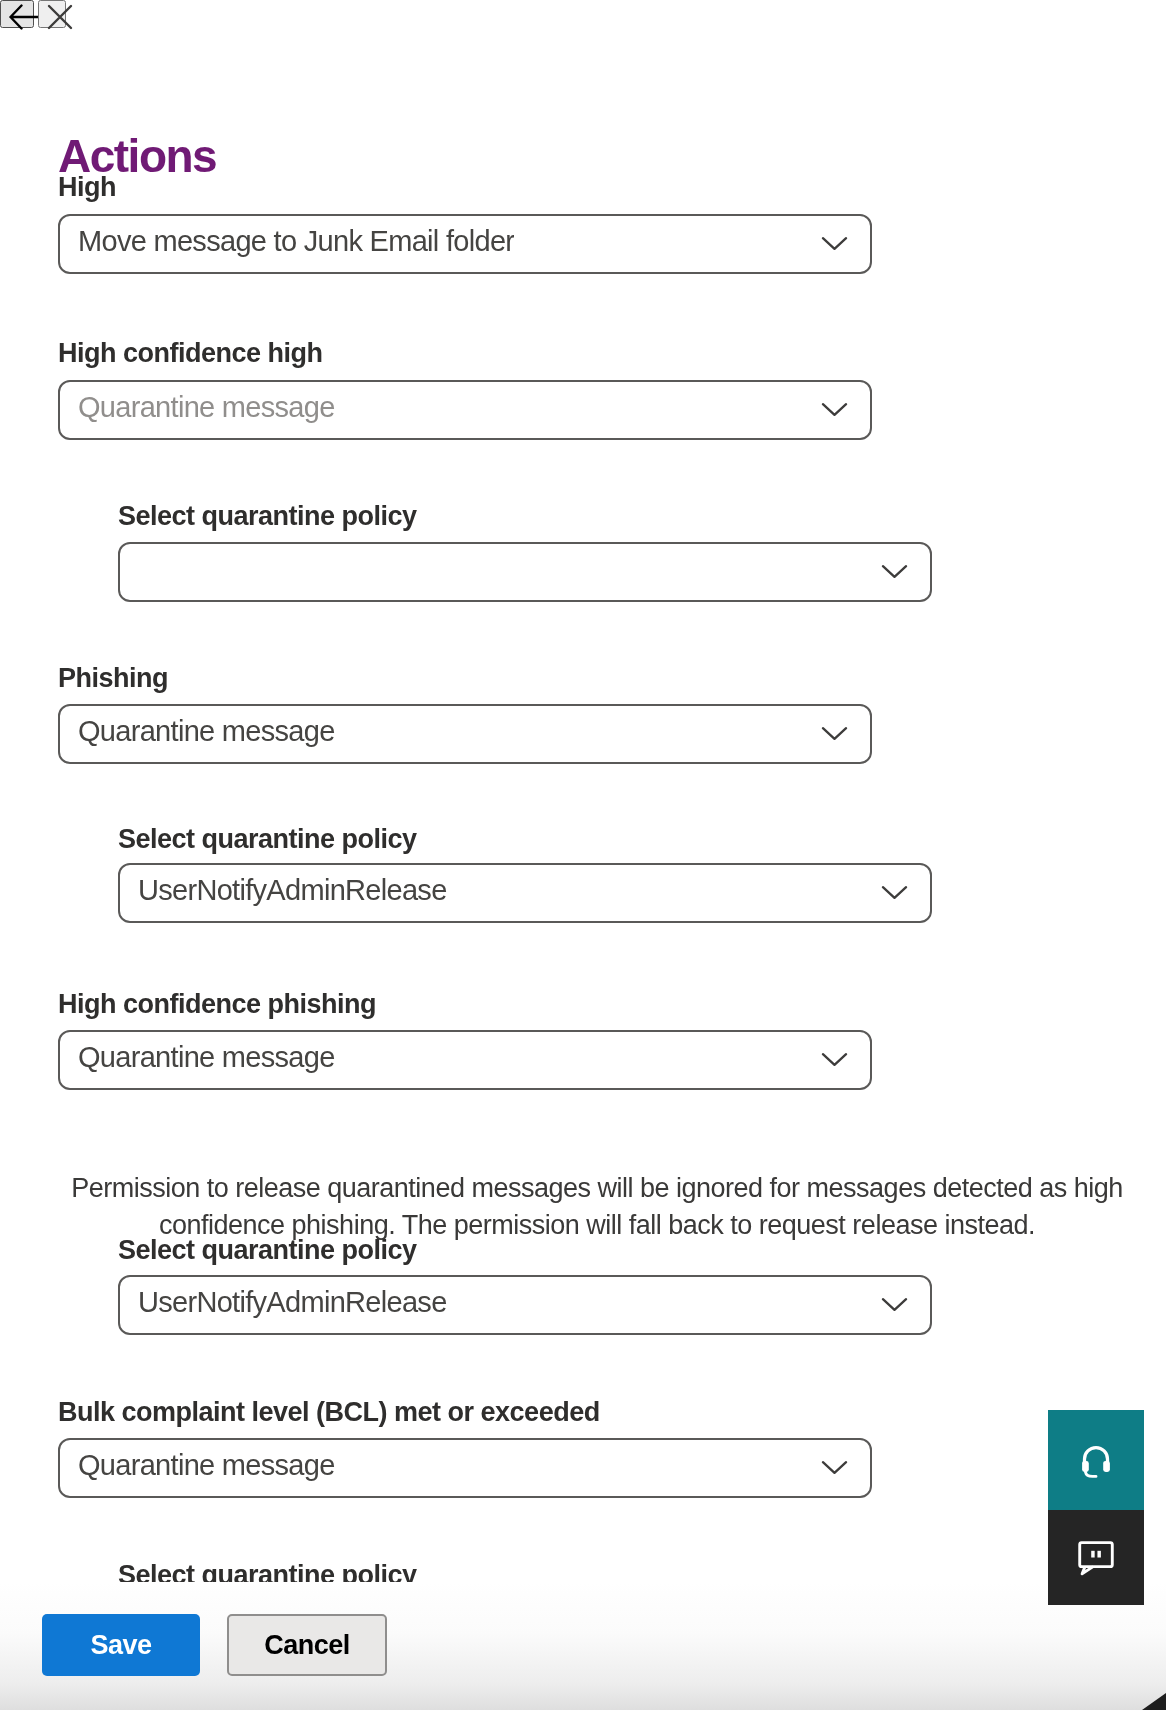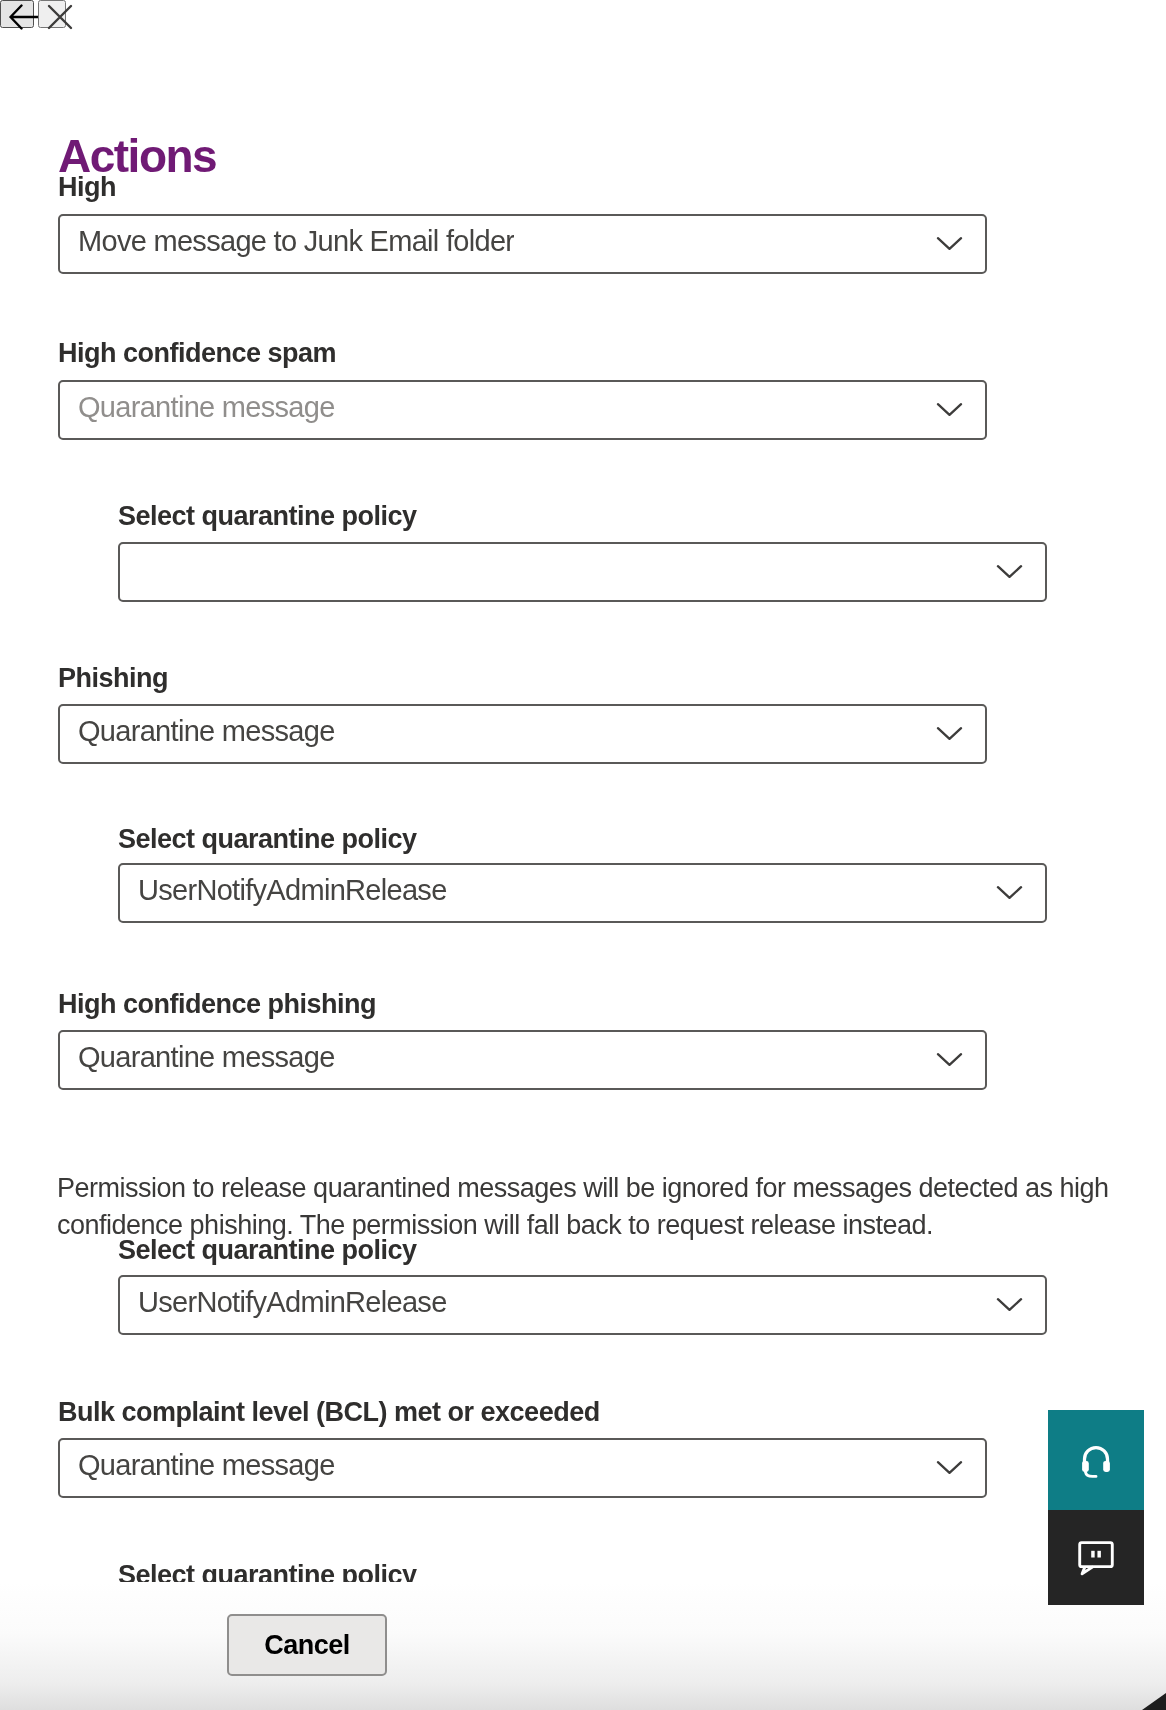--- a/index.html
+++ b/index.html
@@ -18,22 +18,22 @@
   }
 
   .field-label{
     position:absolute;left:58px;
     font-size:27px;font-weight:600;letter-spacing:-0.5px;color:#2f2e2d;
     white-space:nowrap;
   }
   .field-label.indent{left:118px;}
 
   .combo{
-    position:absolute;left:58px;width:929px;height:60px;box-sizing:border-box;
-    border:2px solid #5a5958;border-radius:5px;background:#ffffff;
+    position:absolute;left:58px;width:814px;height:60px;box-sizing:border-box;
+    border:2px solid #5a5958;border-radius:12px;background:#ffffff;
     display:flex;align-items:center;
     padding:0 64px 6px 18px;cursor:pointer;
   }
   .combo.indent{left:118px;}
   .combo-value{
     font-size:29px;letter-spacing:-0.7px;color:#454442;
     white-space:nowrap;overflow:hidden;
   }
   .combo.muted .combo-value{color:#908e8c;}
   .combo .chev{
@@ -43,21 +43,21 @@
 
   
   #label-spam{top:172px;}        #combo-spam{top:214px;}
   #label-hcs{top:338px;}         #combo-hcs{top:380px;}
   #label-hcs-policy{top:501px;}  #combo-hcs-policy{top:542px;}
   #label-phishing{top:663px;}    #combo-phishing{top:704px;}
   #label-phish-policy{top:824px;}#combo-phish-policy{top:863px;}
   #label-hcp{top:989px;}         #combo-hcp{top:1030px;}
   #note{
     position:absolute;left:57px;top:1143px;width:1080px;
-    font-size:27px;line-height:37px;letter-spacing:-0.5px;color:#3a3938;font-weight:400;
+    font-size:27px;line-height:37px;letter-spacing:-0.5px;color:#3a3938;font-weight:400;text-align:center;
   }
   #label-hcp-policy{top:1235px;} #combo-hcp-policy{top:1275px;}
   #label-bcl{top:1397px;}        #combo-bcl{top:1438px;}
   #label-bcl-policy{top:1560px;z-index:1;}
 
   #footer{
     position:absolute;left:0;top:1582px;width:1166px;height:128px;z-index:2;
     background:linear-gradient(180deg,#ffffff 0%,#fbfbfb 40%,#ededed 80%,#dedede 100%);
   }
   .btn{
@@ -109,21 +109,21 @@
 <div class="combo" id="combo-spam">
   <span class="combo-value">Move message to Junk Email folder</span>
   <span class="chev">
     <svg width="27" height="16" viewBox="0 0 28 16">
         <path d="M2 2 L14 13 L26 2" fill="none" stroke="currentColor" stroke-width="2.4" stroke-linecap="round" stroke-linejoin="round"></path>
       </svg>
   </span>
 </div>
 
 
-<div class="field-label" id="label-hcs">High confidence spam</div>
+<div class="field-label" id="label-hcs">High confidence high</div>
 <div class="combo muted" id="combo-hcs">
   <span class="combo-value">Quarantine message</span>
   <span class="chev">
     <svg width="27" height="16" viewBox="0 0 28 16">
         <path d="M2 2 L14 13 L26 2" fill="none" stroke="currentColor" stroke-width="2.4" stroke-linecap="round" stroke-linejoin="round"></path>
       </svg>
   </span>
 </div>
 
 <div class="field-label indent" id="label-hcs-policy">Select quarantine policy</div>
@@ -187,20 +187,21 @@
     <svg width="27" height="16" viewBox="0 0 28 16">
         <path d="M2 2 L14 13 L26 2" fill="none" stroke="currentColor" stroke-width="2.4" stroke-linecap="round" stroke-linejoin="round"></path>
       </svg>
   </span>
 </div>
 
 
 <div class="field-label indent" id="label-bcl-policy">Select quarantine policy</div>
 
 <div id="footer">
+  <button class="btn" id="save-btn">Save</button>
   <button class="btn" id="cancel-btn">Cancel</button>
 </div>
 
 <button class="float-btn" id="help-btn" aria-label="Support">
   <span>
     <svg width="46" height="46" viewBox="0 0 48 48">
       <path d="M12 27v-4c0-6.6 5.4-12 12-12s12 5.4 12 12v4" fill="none" stroke="#ffffff" stroke-width="3.4"></path>
       <rect x="9.5" y="25" width="7" height="11.5" rx="2.6" fill="#ffffff"></rect>
       <rect x="31.5" y="25" width="7" height="11.5" rx="2.6" fill="#ffffff"></rect>
       <path d="M13 36.5c.5 2.8 3.2 4.6 7.3 4.6h3.7" fill="none" stroke="#ffffff" stroke-width="3" stroke-linecap="round"></path>

